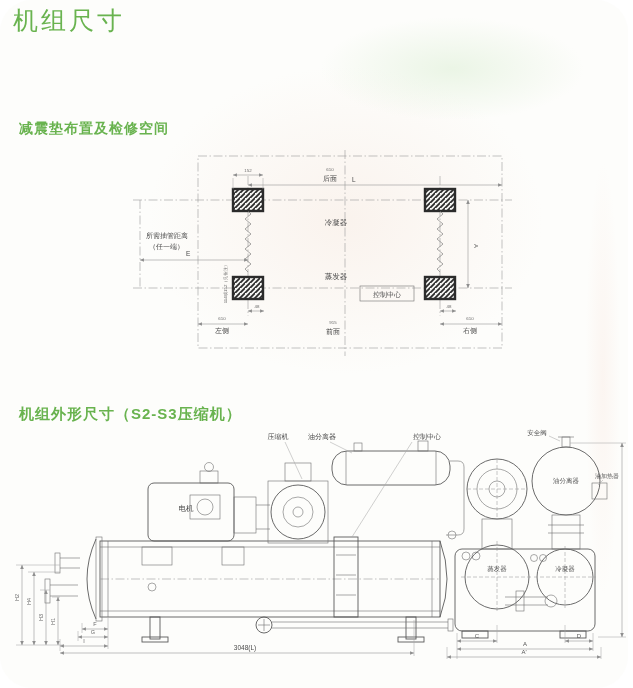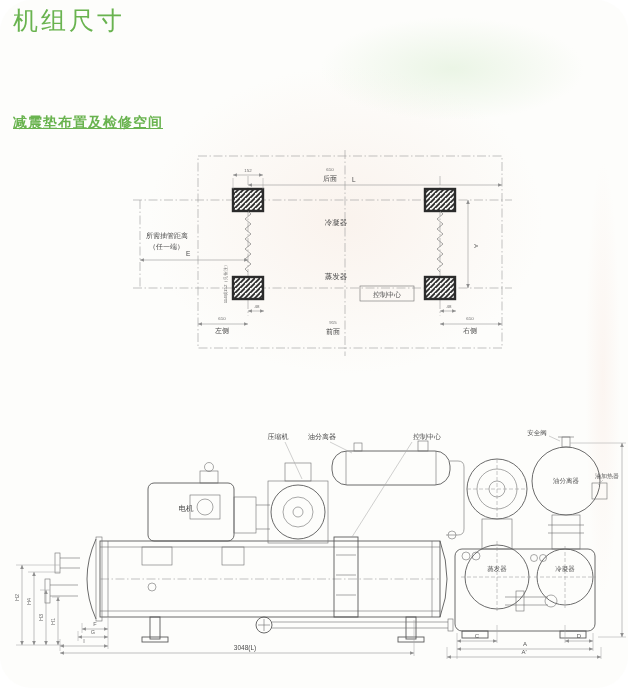--- a/index.html
+++ b/index.html
@@ -11,21 +11,21 @@
       radial-gradient(closest-side at 55% 32%, rgba(243,219,205,.30), transparent 70%),
       radial-gradient(closest-side at 96% 55%, rgba(248,224,214,.28), transparent 70%),
       #fdfdfb;
     border-radius: 32px;
   }
   .title{
     position:absolute; left:13px; top:4px; margin:0;
     font-size:25px; font-weight:500; letter-spacing:3px; color:#69b34f;
   }
   .sec-heading{
-    position:absolute; margin:0; color:#69b34f; font-weight:bold; letter-spacing:1px;text-decoration:underline;
+    position:absolute; margin:6px; color:#69b34f; font-weight:bold; letter-spacing:1px;
   }
   #h1{ left:13px; top:114px; font-size:14px; }
   #h2{ left:13px; top:399px; font-size:15px; }
   .note{
     position:absolute; left:116px; top:363px; width:505px;
     font-size:7.2px; color:#8a8a8a; letter-spacing:.2px;
   }
   svg{ position:absolute; left:0; }
   #d1{ top:148px; }
   #d2{ top:425px; }
@@ -116,20 +116,21 @@
 
     <text x="333" y="176" class="t44 mid">915</text>
     <text x="333" y="186" class="t7 mid">前面</text>
 
     <line x1="440" y1="176" x2="502" y2="176" class="dim"></line>
     <text x="470" y="172" class="t44 mid">610</text>
     <text x="470" y="185" class="t7 mid">右侧</text>
   </svg>
 
 
+  <h2 class="sec-heading" id="h2">机组外形尺寸（S2-S3压缩机）</h2>
 
   <svg id="d2" width="633" height="263" viewBox="0 0 633 263">
 
     <g>
 
       <rect x="100" y="116" width="340" height="76" class="ol"></rect>
       <line x1="100" y1="122" x2="440" y2="122" class="ol2"></line>
       <line x1="100" y1="186" x2="440" y2="186" class="ol2"></line>
       <line x1="108" y1="116" x2="108" y2="192" class="ol2"></line>
       <line x1="432" y1="116" x2="432" y2="192" class="ol2"></line>

